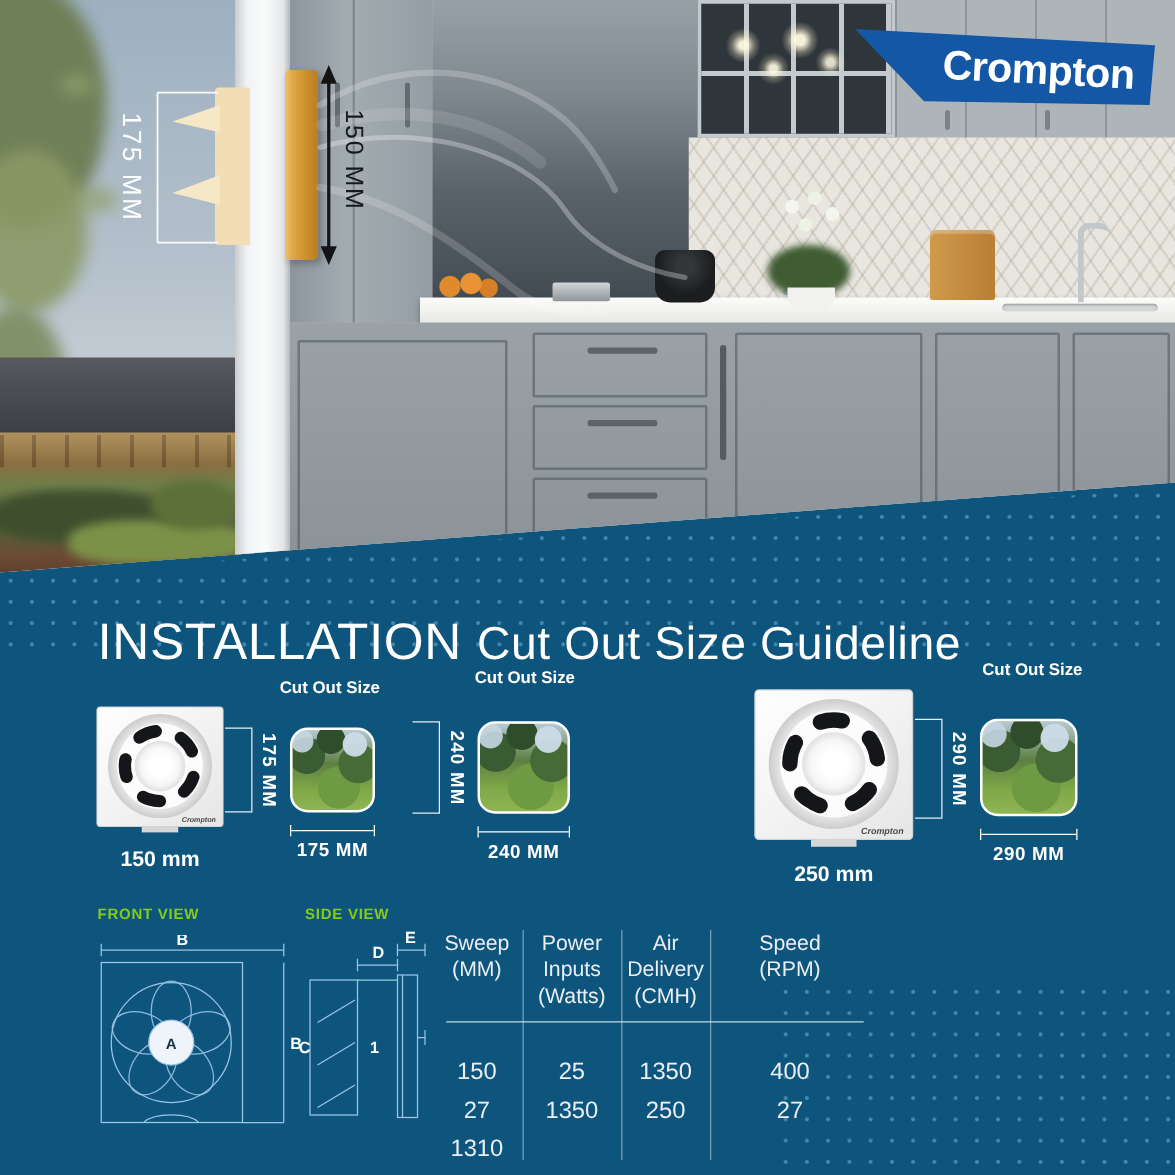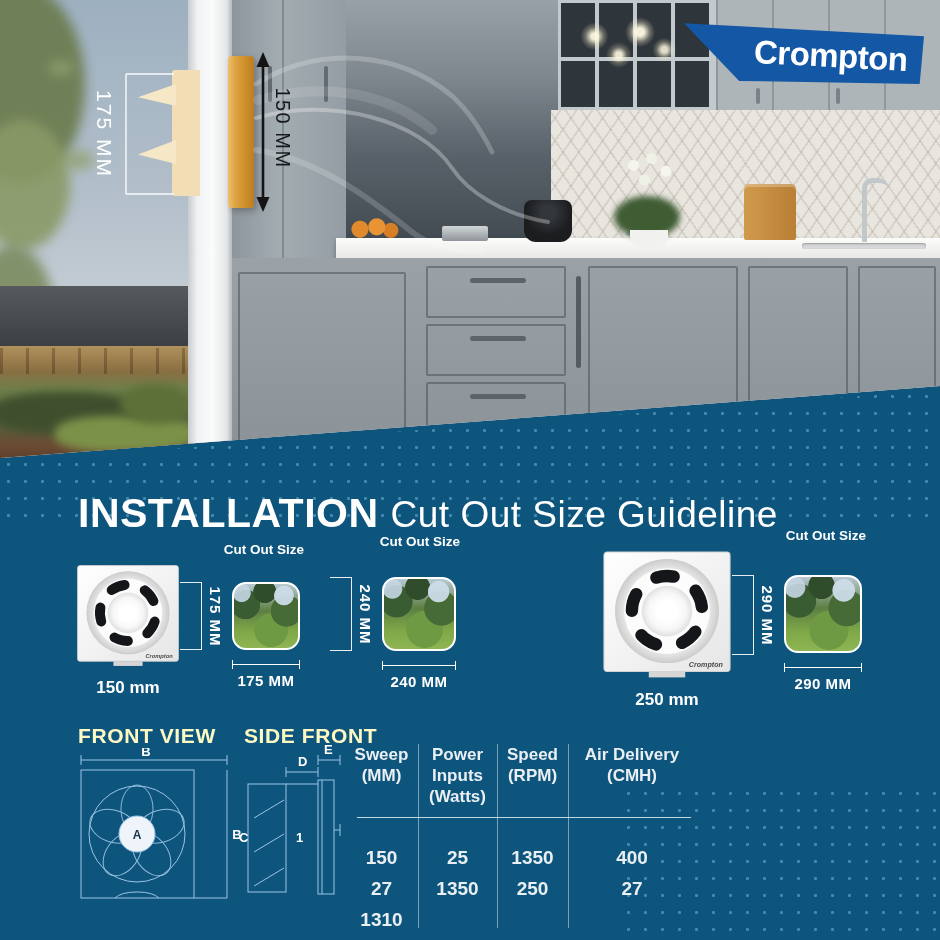--- a/index.html
+++ b/index.html
@@ -106,21 +106,21 @@
     letter-spacing:-.5px;transform:rotate(3deg);}
 
   
   .dots{background-image:radial-gradient(rgba(130,200,235,.45) 1.3px,transparent 1.8px);
     background-size:17px 17px;}
   .dots-a{left:0;top:388px;width:940px;height:132px;
     clip-path:polygon(0 74px,100% 2px,100% 100%,0 100%);}
   .dots-b{left:620px;top:785px;width:320px;height:155px;}
 
   .title{left:78px;top:490px;white-space:nowrap;color:#fff;}
-  .title .b{position:static;font-size:41px;font-weight:bold;letter-spacing:.5px;}
+  .title .b{position:static;font-size:41px;font-weight:normal;letter-spacing:.5px;}
   .title .l{position:static;font-size:37px;font-weight:300;margin-left:12px;letter-spacing:.5px;}
 
   
   .group{display:flex;align-items:flex-start;}
   .group > div{position:static;}
   .g1{left:76px;top:564px;}  .g2{left:330px;top:556px;}  .g3{left:602px;top:550px;}
   .fan-col{display:flex;flex-direction:column;align-items:center;}
   .fan-svg{position:static;display:block;}
   .flabel{position:static;margin-top:10px;color:#fff;font-weight:bold;font-size:17px;}
   .brk{border-top:1.5px solid rgba(255,255,255,.9);border-bottom:1.5px solid rgba(255,255,255,.9);
@@ -140,31 +140,31 @@
       radial-gradient(circle at 18% 32%,#3a5c33 0 21%,transparent 22%),
       radial-gradient(circle at 82% 42%,#466b36 0 24%,transparent 25%),
       radial-gradient(circle at 58% 72%,#6e9a43 0 28%,transparent 29%),
       linear-gradient(180deg,#b8c9d4 0%,#5d7f42 42%,#7fa848 74%,#8fb553 100%);}
   .hdim{position:static;height:9px;border-left:1.6px solid #fff;border-right:1.6px solid #fff;
     margin-top:10px;position:relative;}
   .hdim::after{content:"";position:absolute;left:0;right:0;top:3.6px;border-top:1.6px solid #fff;}
   .wlabel{position:static;margin-top:3px;color:#fff;font-weight:bold;font-size:15px;letter-spacing:.5px;}
 
   
-  .view-title{color:#fef9c3;font-weight:bold;font-size:21px;letter-spacing:.6px;}
+  .view-title{color:#84cc16;font-weight:bold;font-size:12px;letter-spacing:.6px;}
   .fv-title{left:78px;top:724px;} .sv-title{left:244px;top:724px;}
   .fv{left:76px;top:748px;width:176px;height:168px;}
   .sv{left:234px;top:744px;width:114px;height:172px;}
 
   
   .spec{left:345px;top:736px;width:362px;height:196px;color:#e9eff3;}
   .spec .vline{top:8px;bottom:4px;width:1px;background:rgba(225,238,246,.5);}
   .spec .hline{left:12px;right:16px;top:81px;height:1px;background:rgba(225,238,246,.85);}
   .spec .grid{position:absolute;left:0;top:6px;right:0;display:grid;
-    grid-template-columns:73px 79px 71px 128px;font-weight:bold;}
+    grid-template-columns:73px 79px 71px 128px;}
   .spec .grid > div{position:static;text-align:center;}
   .spec .hc{font-size:17px;line-height:21px;padding-top:2px;height:88px;}
   .spec .hc span{position:static;display:block;}
   .spec .rc{font-size:19px;height:31px;line-height:31px;}
   .spec .sp{height:12px;}
 </style>
 </head>
 <body>
 
 <div class="poster">
@@ -341,21 +341,21 @@
       </div>
     <div class="cut-col" style="margin-top:25px">
       <div class="cu-title">Cut Out Size</div>
       <div class="cutout" style="width:78px;height:78px"></div>
       <div class="hdim" style="width:78px"></div>
       <div class="wlabel">290 MM</div>
     </div>
   </div>
 
   <div class="view-title fv-title">FRONT VIEW</div>
-  <div class="view-title sv-title">SIDE FRONT</div>
+  <div class="view-title sv-title">SIDE VIEW</div>
 
   <svg class="fv" viewBox="0 0 176 168">
     <g stroke="#9cc4e4" stroke-width="1" fill="none">
       <line x1="5" y1="12" x2="151" y2="12"></line>
       <line x1="5" y1="7" x2="5" y2="17"></line>
         <line x1="151" y1="7" x2="151" y2="17"></line>
       <rect x="5" y="22" width="113" height="128"></rect>
       <circle cx="61" cy="86" r="48"></circle>
       <g opacity="0.9">
         <ellipse cx="61" cy="61" rx="16" ry="24"></ellipse>
@@ -408,29 +408,29 @@
         <span>Sweep</span>
           <span>(MM)</span>
           <span></span>
         </div>
       <div class="hc">
         <span>Power</span>
           <span>Inputs</span>
           <span>(Watts)</span>
         </div>
       <div class="hc">
+        <span>Air Delivery</span>
+          <span>(CMH)</span>
+          <span></span>
+        </div>
+      <div class="hc">
         <span>Speed</span>
           <span>(RPM)</span>
           <span></span>
         </div>
-      <div class="hc">
-        <span>Air Delivery</span>
-          <span>(CMH)</span>
-          <span></span>
-        </div>
 
       <div class="sp"></div>
         <div class="sp"></div>
         <div class="sp"></div>
         <div class="sp"></div>
 
       <div class="rc">150</div>
       <div class="rc">25</div>
       <div class="rc">1350</div>
 

